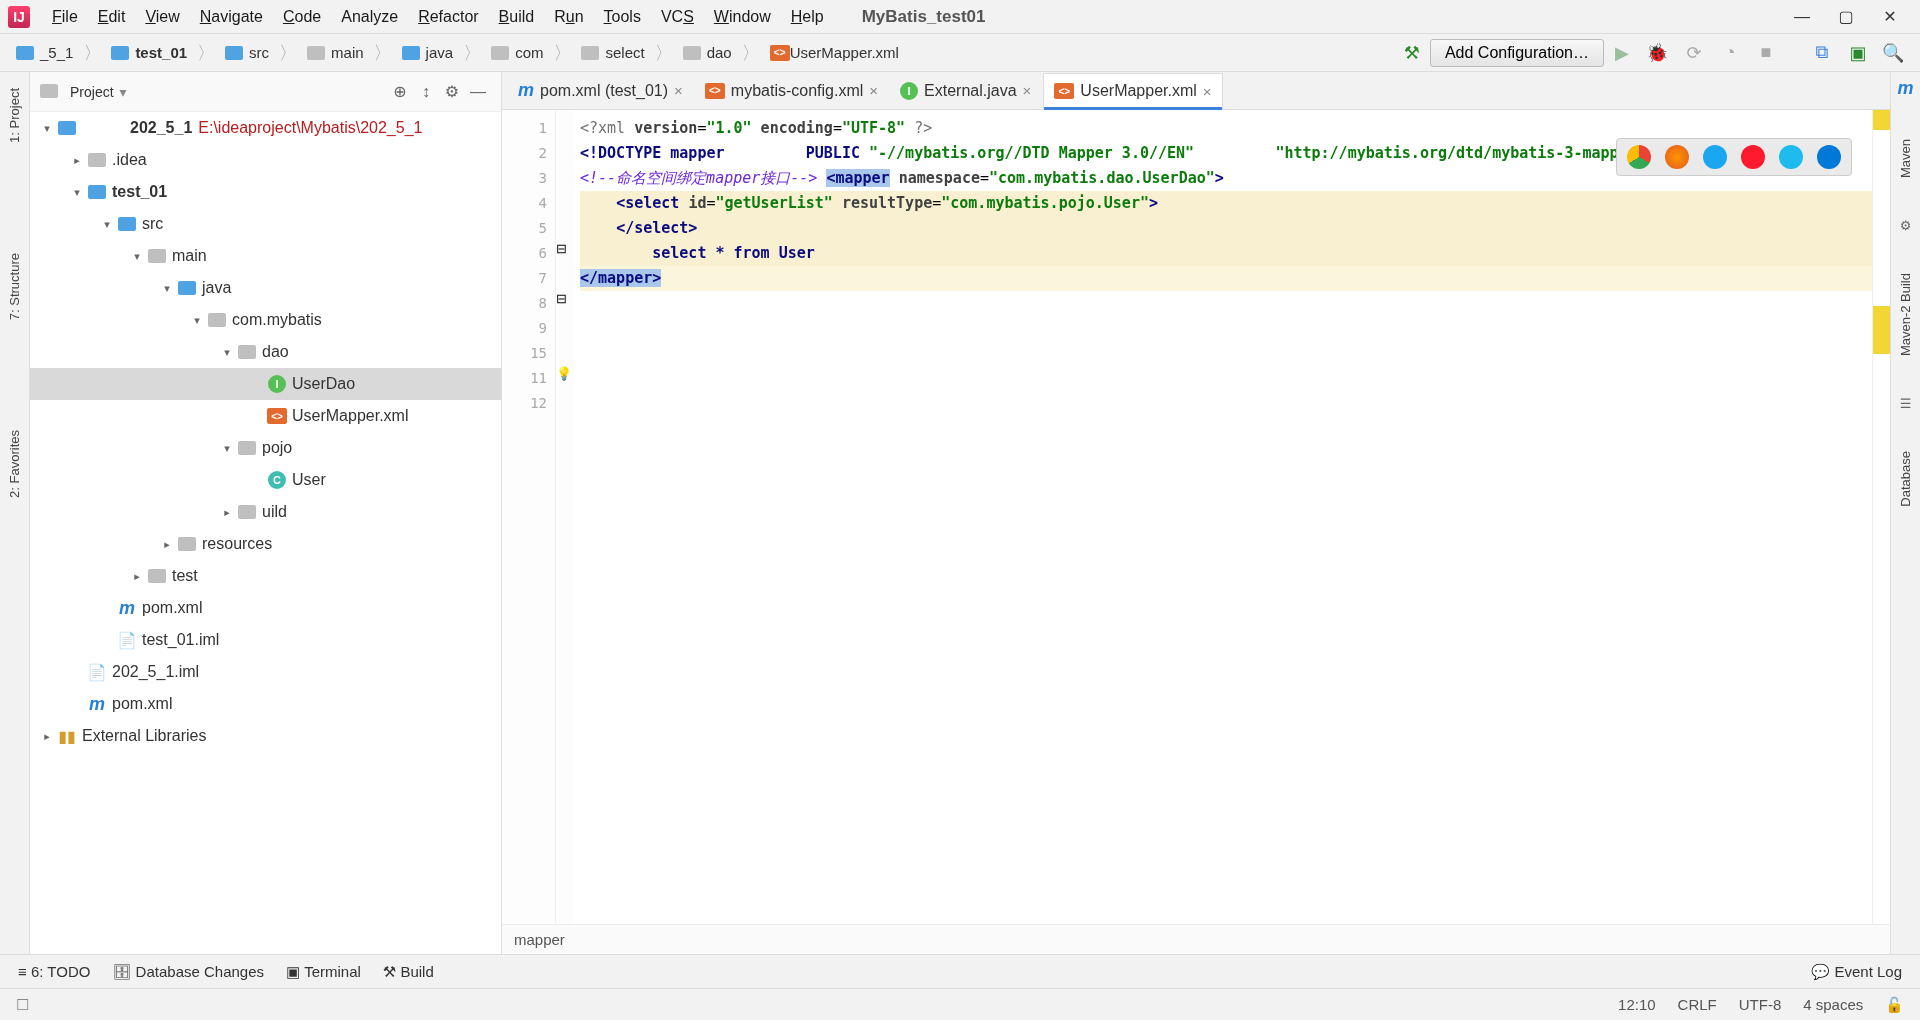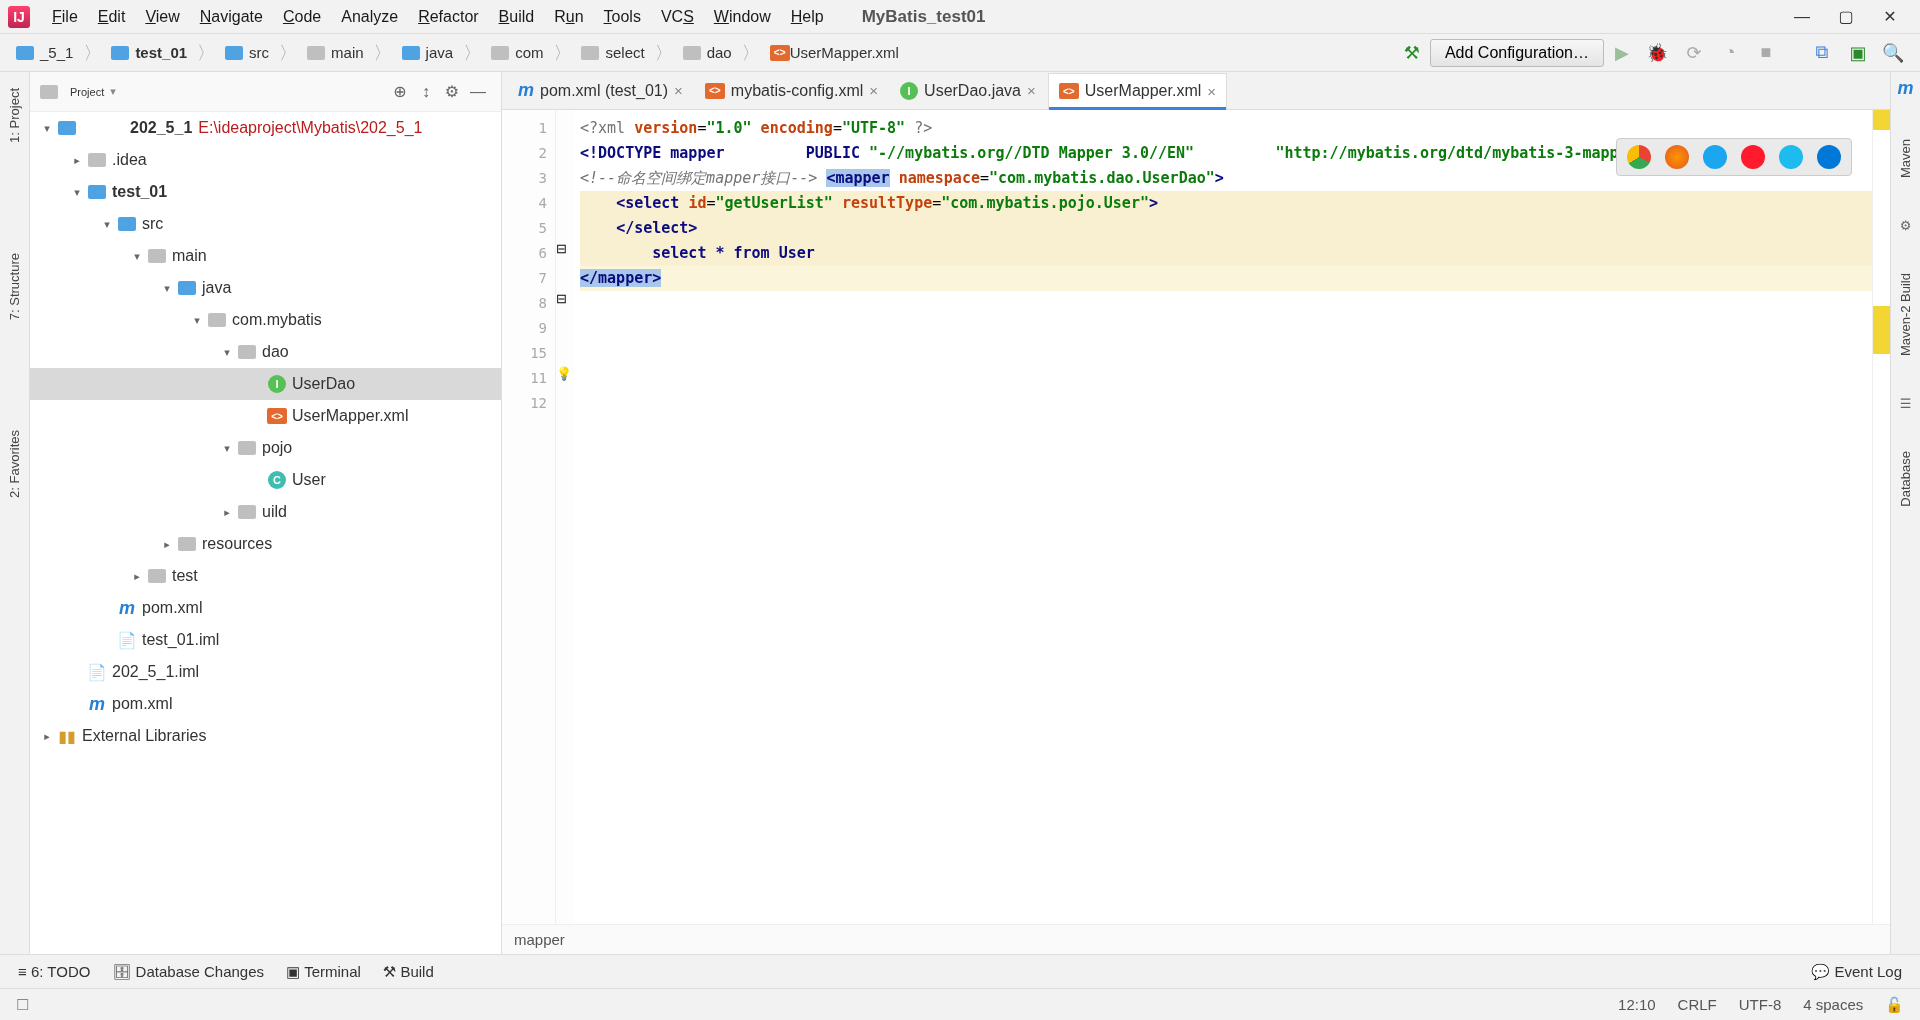--- a/index.html
+++ b/index.html
@@ -20,21 +20,21 @@
 .folder-mini { width:18px;height:14px; background:#bfbfbf; border-radius:2px; display:inline-block; margin-right:6px; }
 .toolbar .spacer { flex: 1; }
 .tool-btn { width: 36px; height: 28px; display:inline-flex;align-items:center;justify-content:center; color:#555; font-size:18px; cursor:pointer; }
 .config-btn { border:1px solid #bbb; background: linear-gradient(#f7f7f7,#e4e4e4); padding:4px 14px; font-size:16px; border-radius:3px; cursor:pointer; }
 .body { flex:1; display:flex; min-height:0; }
 .left-rail { width: 30px; background:#f2f2f2; border-right:1px solid #ddd; display:flex; flex-direction:column; align-items:center; padding-top:6px; gap:90px; }
 .rail-item { writing-mode: vertical-rl; transform: rotate(180deg); font-size:13px; color:#444; padding:10px 2px; cursor:pointer; white-space:nowrap; }
 .right-rail { width: 30px; background:#f2f2f2; border-left:1px solid #ddd; display:flex; flex-direction:column; align-items:center; padding-top:6px; gap:30px; }
 .project-panel { width: 472px; background:#fff; border-right:1px solid #ddd; display:flex; flex-direction:column; }
 .panel-header { display:flex; align-items:center; height:40px; padding:0 10px; border-bottom:1px solid #eee; background:#f9f9f9; }
-.panel-header .title { font-size:11px; color:#333; display:flex; align-items:center; gap:6px; }
+.panel-header .title { font-size:14px; color:#333; display:flex; gap:6px; }
 .panel-header .spacer { flex:1; }
 .panel-icon { width:26px; text-align:center; font-size:16px; color:#666; cursor:pointer; }
 .tree { flex:1; overflow:auto; font-size:16px; color:#333; user-select:none; }
 .tree-row { display:flex; align-items:center; height:32px; padding-left:8px; white-space:nowrap; }
 .tree-row.selected { background:#d9d9d9; }
 .tree-arrow { width:18px; text-align:center; font-size:11px; color:#666; cursor:pointer; }
 .tree-icon { width:22px; height:22px; display:inline-flex;align-items:center;justify-content:center; margin-right:4px; }
 .tree-label { }
 .tree-note { color:#b91c1c; margin-left:6px; font-size:16px; }
 .square-blue { width:18px;height:14px; background:#4fa3e3; border-radius:2px; }
@@ -52,23 +52,23 @@
 .editor-body { flex:1; display:flex; min-height:0; }
 .gutter { width:54px; background:#fdfdfd; border-right:1px solid #eee; text-align:right; padding:6px 8px 0 0; font-family: Menlo, Consolas, monospace; font-size:14px; color:#aaa; }
 .gutter div { height:25px; line-height:25px; }
 .fold-gutter { width:18px; background:#fdfdfd; padding-top:6px;}
 .fold-gutter div { height:25px; }
 .code { flex:1; font-family: Menlo, Consolas, monospace; font-size:15px; padding:6px 0 0 6px; position:relative; line-height:25px; overflow:auto; }
 .code .line { height:25px; white-space:pre; }
 .code .hl-block { background:#f8f0d1; display:block; }
 .code .cur { background:#fbf5dc; display:block; }
 .c-tag { color:#0b0b80; font-weight:bold; }
-.c-attr { color:#c2410c; font-weight:bold; }
+.c-attr { color:#404040; font-weight:bold; }
 .c-str { color:#0b7b0b; font-weight:bold; }
-.c-cmt { color:#737373; font-style:italic; }
+.c-cmt { color:#6d28d9; font-style:italic; }
 .c-pi { color:#737373; }
 .sel { background:#a8c7eb; }
 .browser-bar { position:absolute; top:28px; right:20px; background:#eaeaea; border:1px solid #ccc; border-radius:4px; padding:6px 10px; display:flex; gap:14px; font-size:20px; }
 .brw { width:24px; height:24px; border-radius:50%; display:inline-flex;align-items:center;justify-content:center; }
 .overview { width:18px; background:#fff; border-left:1px solid #eee; position:relative; }
 .ov-mark { position:absolute; left:0; right:0; height:20px; }
 .breadcrumb-bottom { height:30px; border-top:1px solid #eee; display:flex; align-items:center; padding:0 12px; font-size:15px; color:#555; background:#fafafa; }
 .status-tools { height:34px; border-top:1px solid #ddd; background:#f2f2f2; display:flex; align-items:center; padding:0 18px; gap:22px; font-size:15px; color:#333; }
 .status-tools .spacer { flex:1; }
 .status-bar { height:32px; border-top:1px solid #ddd; background:#f2f2f2; display:flex; align-items:center; padding:0 16px; gap:22px; font-size:15px; color:#555; justify-content:flex-end; }
@@ -326,21 +326,21 @@
           <span>pom.xml (test_01)</span>
           <span class="tab-close">×</span>
         </div>
         <div class="tab">
           <span class="xml-icon">&lt;&gt;</span>
           <span>mybatis-config.xml</span>
           <span class="tab-close">×</span>
         </div>
         <div class="tab">
           <span class="circle-green">I</span>
-          <span>UserDao.java</span>
+          <span>External.java</span>
           <span class="tab-close">×</span>
         </div>
         <div class="tab active">
           <span class="xml-icon">&lt;&gt;</span>
           <span>UserMapper.xml</span>
           <span class="tab-close">×</span>
         </div>
       </div>
     <div class="editor-body">
       <div class="gutter" id="gutter">

